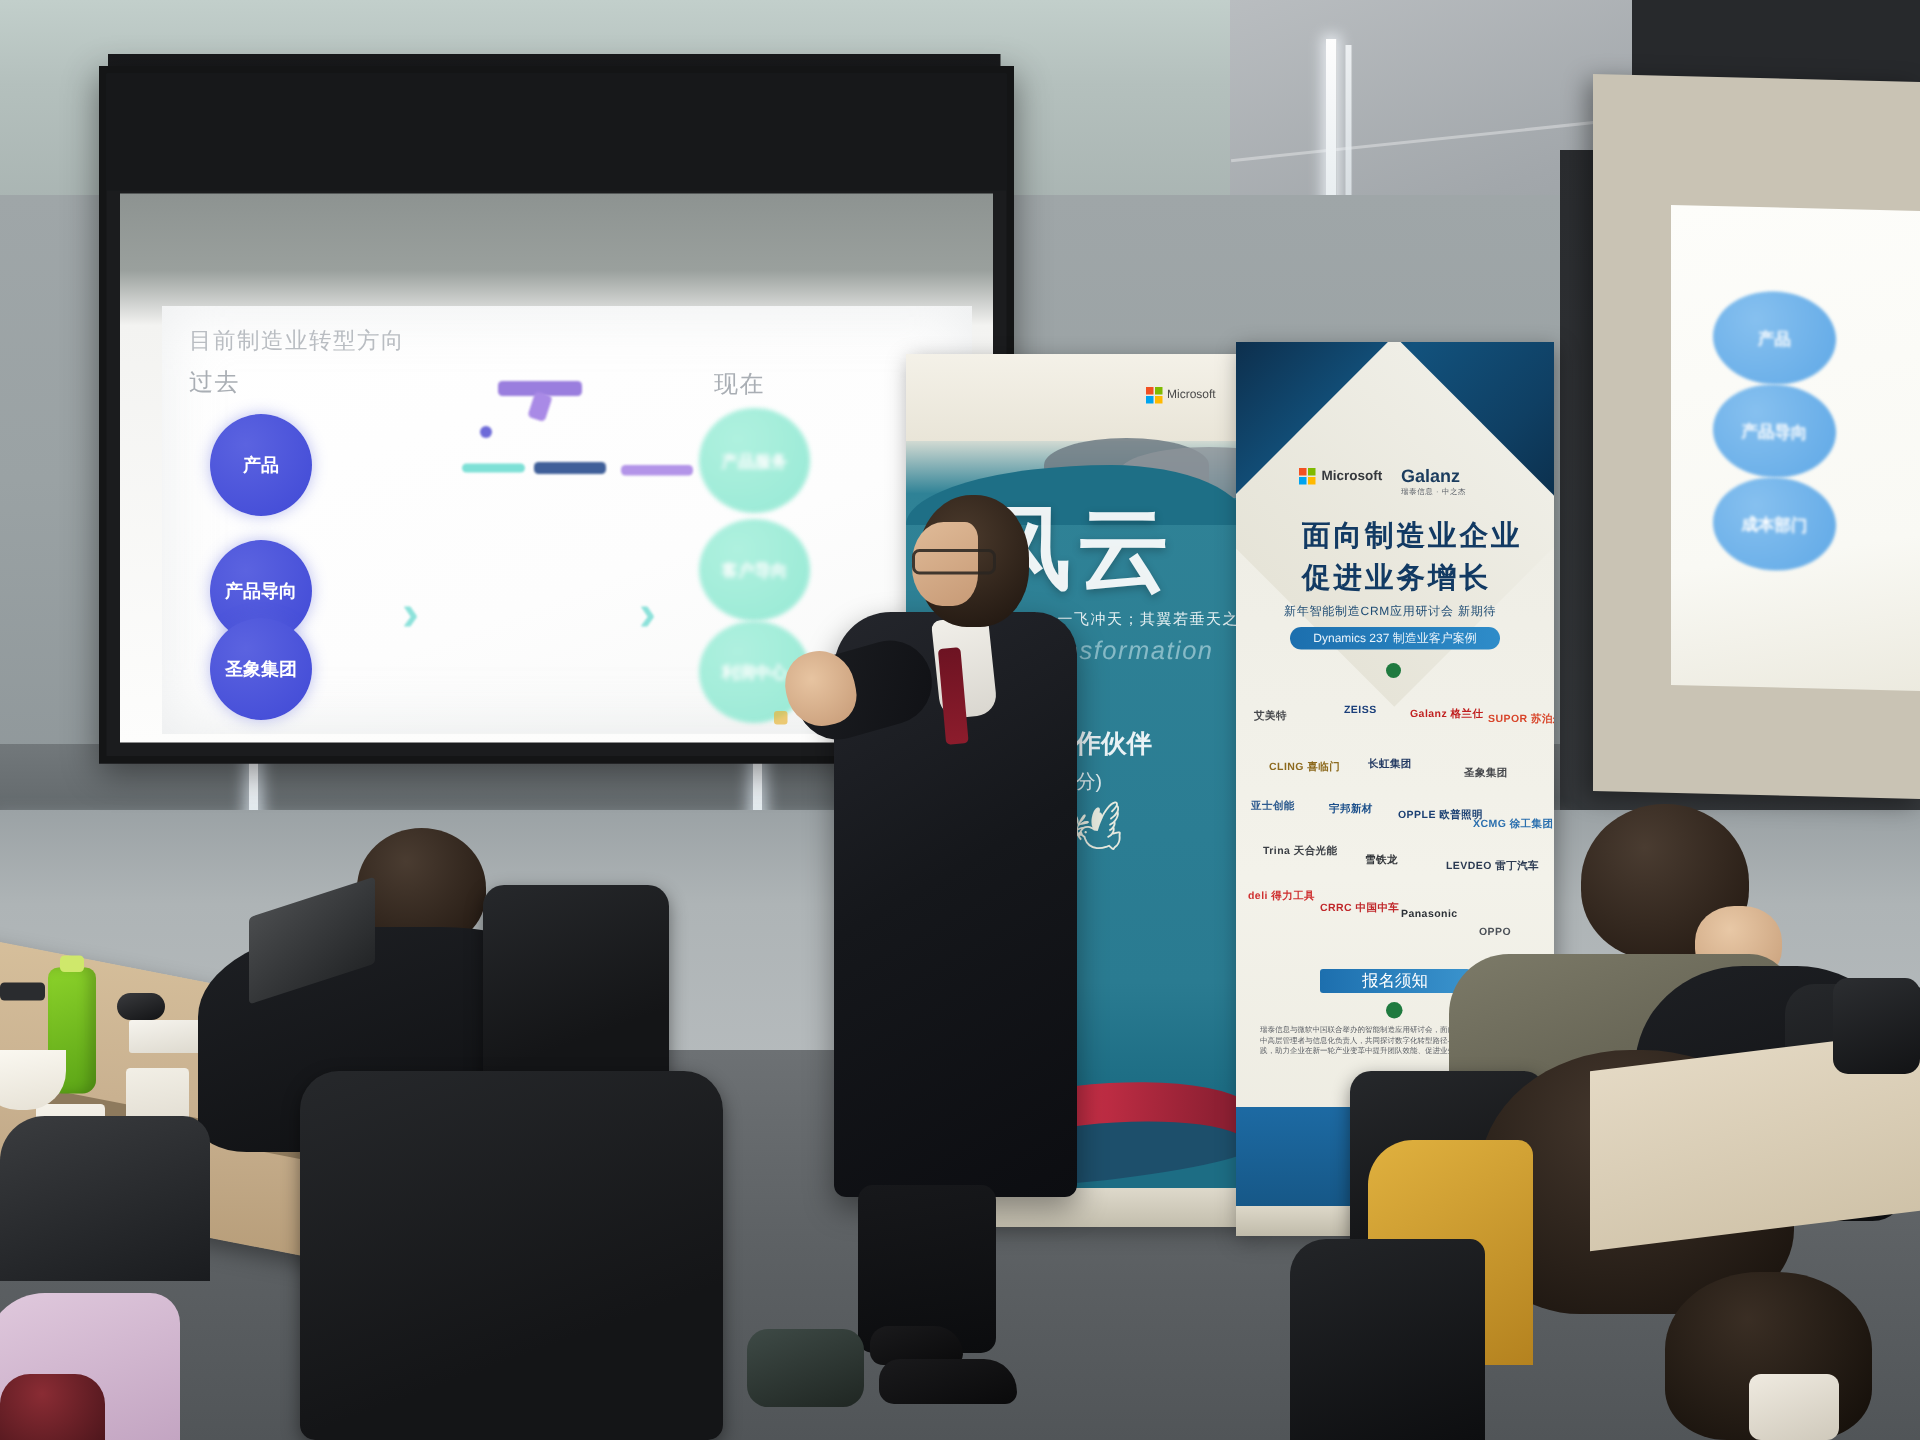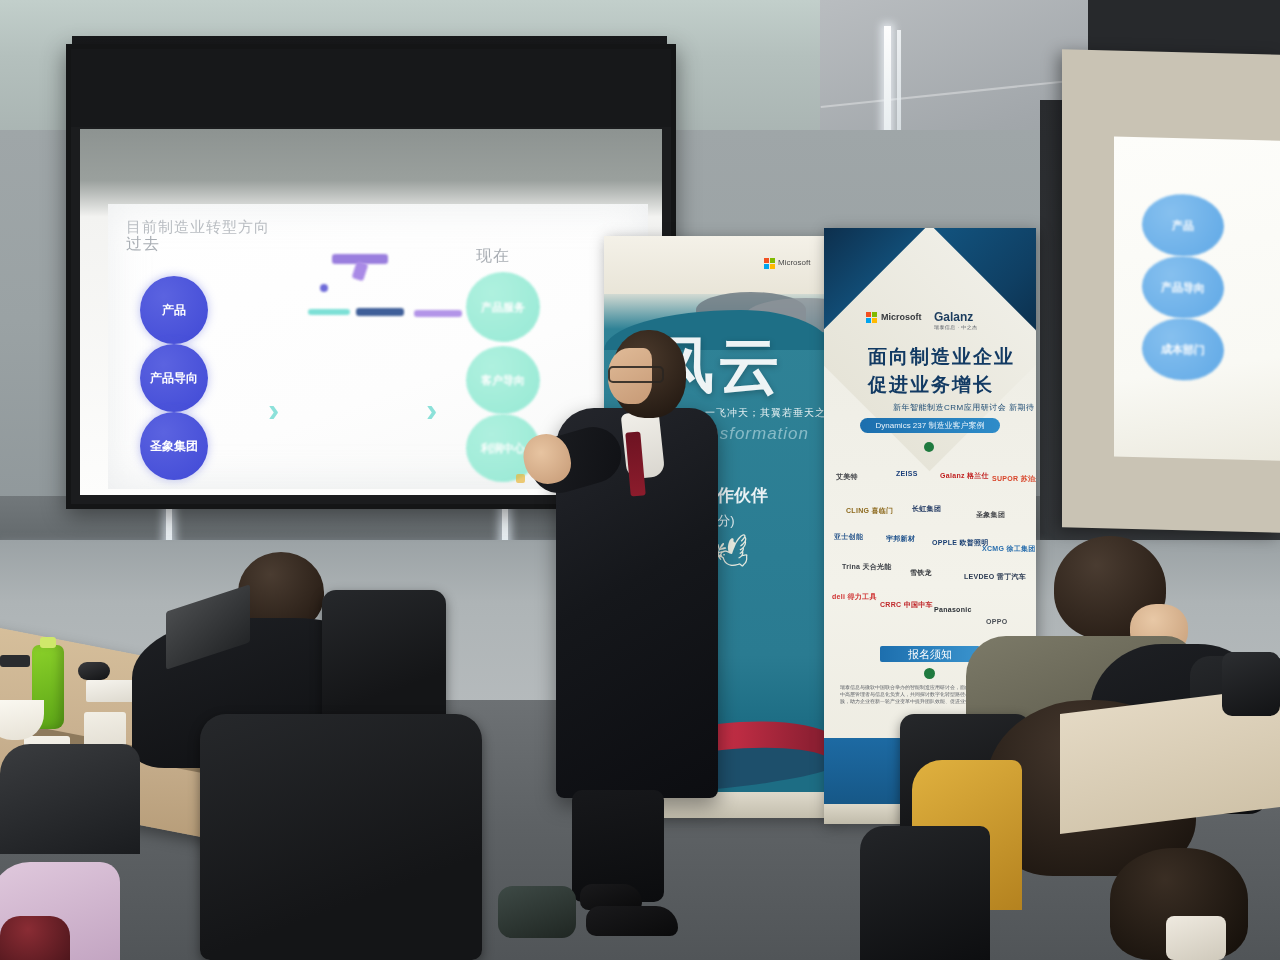--- a/index.html
+++ b/index.html
@@ -92,21 +92,21 @@
   
   #banner2{left:824px;top:228px;width:212px;height:596px;
     background:linear-gradient(180deg,#e7e6de 0%,#efeee6 22%,#f3f2ea 60%,#eceadf 100%);
     box-shadow:2px 3px 14px rgba(0,0,0,.35);overflow:hidden;}
   #b2-hero{left:0;top:0;width:100%;height:132px;
     background:linear-gradient(135deg,#0d2f4d 0%,#12527d 35%,#0f3f63 70%,#0a2a45 100%);}
   #b2-arrow{left:50%;top:32px;width:175px;height:175px;margin-left:-88px;
     background:linear-gradient(180deg,#efeee6,#e6e4d8);transform:rotate(45deg);}
   .ms-sq{width:5px;height:5px;position:absolute;}
   .b2-h1{color:#123a63;font-size:19px;font-weight:bold;letter-spacing:2px;}
-  .b2-sub{color:#1d4b73;font-size:8px;letter-spacing:.5px;filter:blur(.35px);margin-left:37px;}
+  .b2-sub{color:#1d4b73;font-size:8px;letter-spacing:.5px;filter:blur(.35px);}
   #b2-pill{background:linear-gradient(90deg,#1c6fae,#2e8cc9);color:#eaf4fb;
     font-size:8px;border-radius:9px;text-align:center;line-height:15px;filter:blur(.3px);}
   .logo{position:absolute;font-size:7px;color:#46484c;text-align:center;
     font-weight:bold;letter-spacing:.3px;filter:blur(.25px);white-space:nowrap;}
   #b2-bar{background:linear-gradient(90deg,#1d6fae,#3a93cd);color:#fff;font-size:11px;
     text-align:center;line-height:16px;border-radius:2px;filter:blur(.4px);}
   .para{color:#5d6167;font-size:5px;line-height:7px;filter:blur(.45px);}
   #b2-foot{left:0;bottom:0;width:100%;height:86px;
     background:linear-gradient(180deg,#1d6aa3,#14527f);}
   #table-main{left:-20px;top:648px;width:245px;height:170px;
@@ -163,25 +163,25 @@
   <div class="abs" id="floor"></div>
 
   <div class="abs" id="screen-frame">
     <div class="abs" id="screen-top-dark"></div>
     <div class="abs" id="screen-surface">
 
       <div class="abs" id="slide">
 
         <div class="abs slide-title" style="left:18px;top:14px;">目前制造业转型方向</div>
 
-        <div class="abs slide-sub" style="left:18px;top:30px;">过去</div>
+        <div class="abs slide-sub" style="left:18px;top:41px;">过去</div>
         <div class="abs slide-sub" style="left:368px;top:42px;">现在</div>
 
         <div class="abs bubble-blue" style="left:32px;top:72px;width:68px;height:68px;">产品</div>
-        <div class="abs bubble-blue" style="left:32px;top:140px;width:68px;height:68px;">产品导向</div>
+        <div class="abs bubble-blue" style="left:32px;top:156px;width:68px;height:68px;">产品导向</div>
         <div class="abs bubble-blue" style="left:32px;top:208px;width:68px;height:68px;">圣象集团</div>
 
         <div class="gfx" style="left:224px;top:50px;width:56px;height:10px;background:#9a7ede;"></div>
         <div class="gfx" style="left:246px;top:58px;width:12px;height:18px;background:#a98ae6;transform:rotate(18deg);"></div>
         <div class="gfx" style="left:200px;top:105px;width:42px;height:6px;background:#7de0d6;"></div>
         <div class="gfx" style="left:248px;top:104px;width:48px;height:8px;background:#3f5f99;"></div>
         <div class="gfx" style="left:306px;top:106px;width:48px;height:7px;background:#b394e8;"></div>
         <div class="gfx" style="left:212px;top:80px;width:8px;height:8px;border-radius:50%;background:#6d6ad8;"></div>
 
         <div class="abs chev" style="left:160px;top:186px;">›</div>

